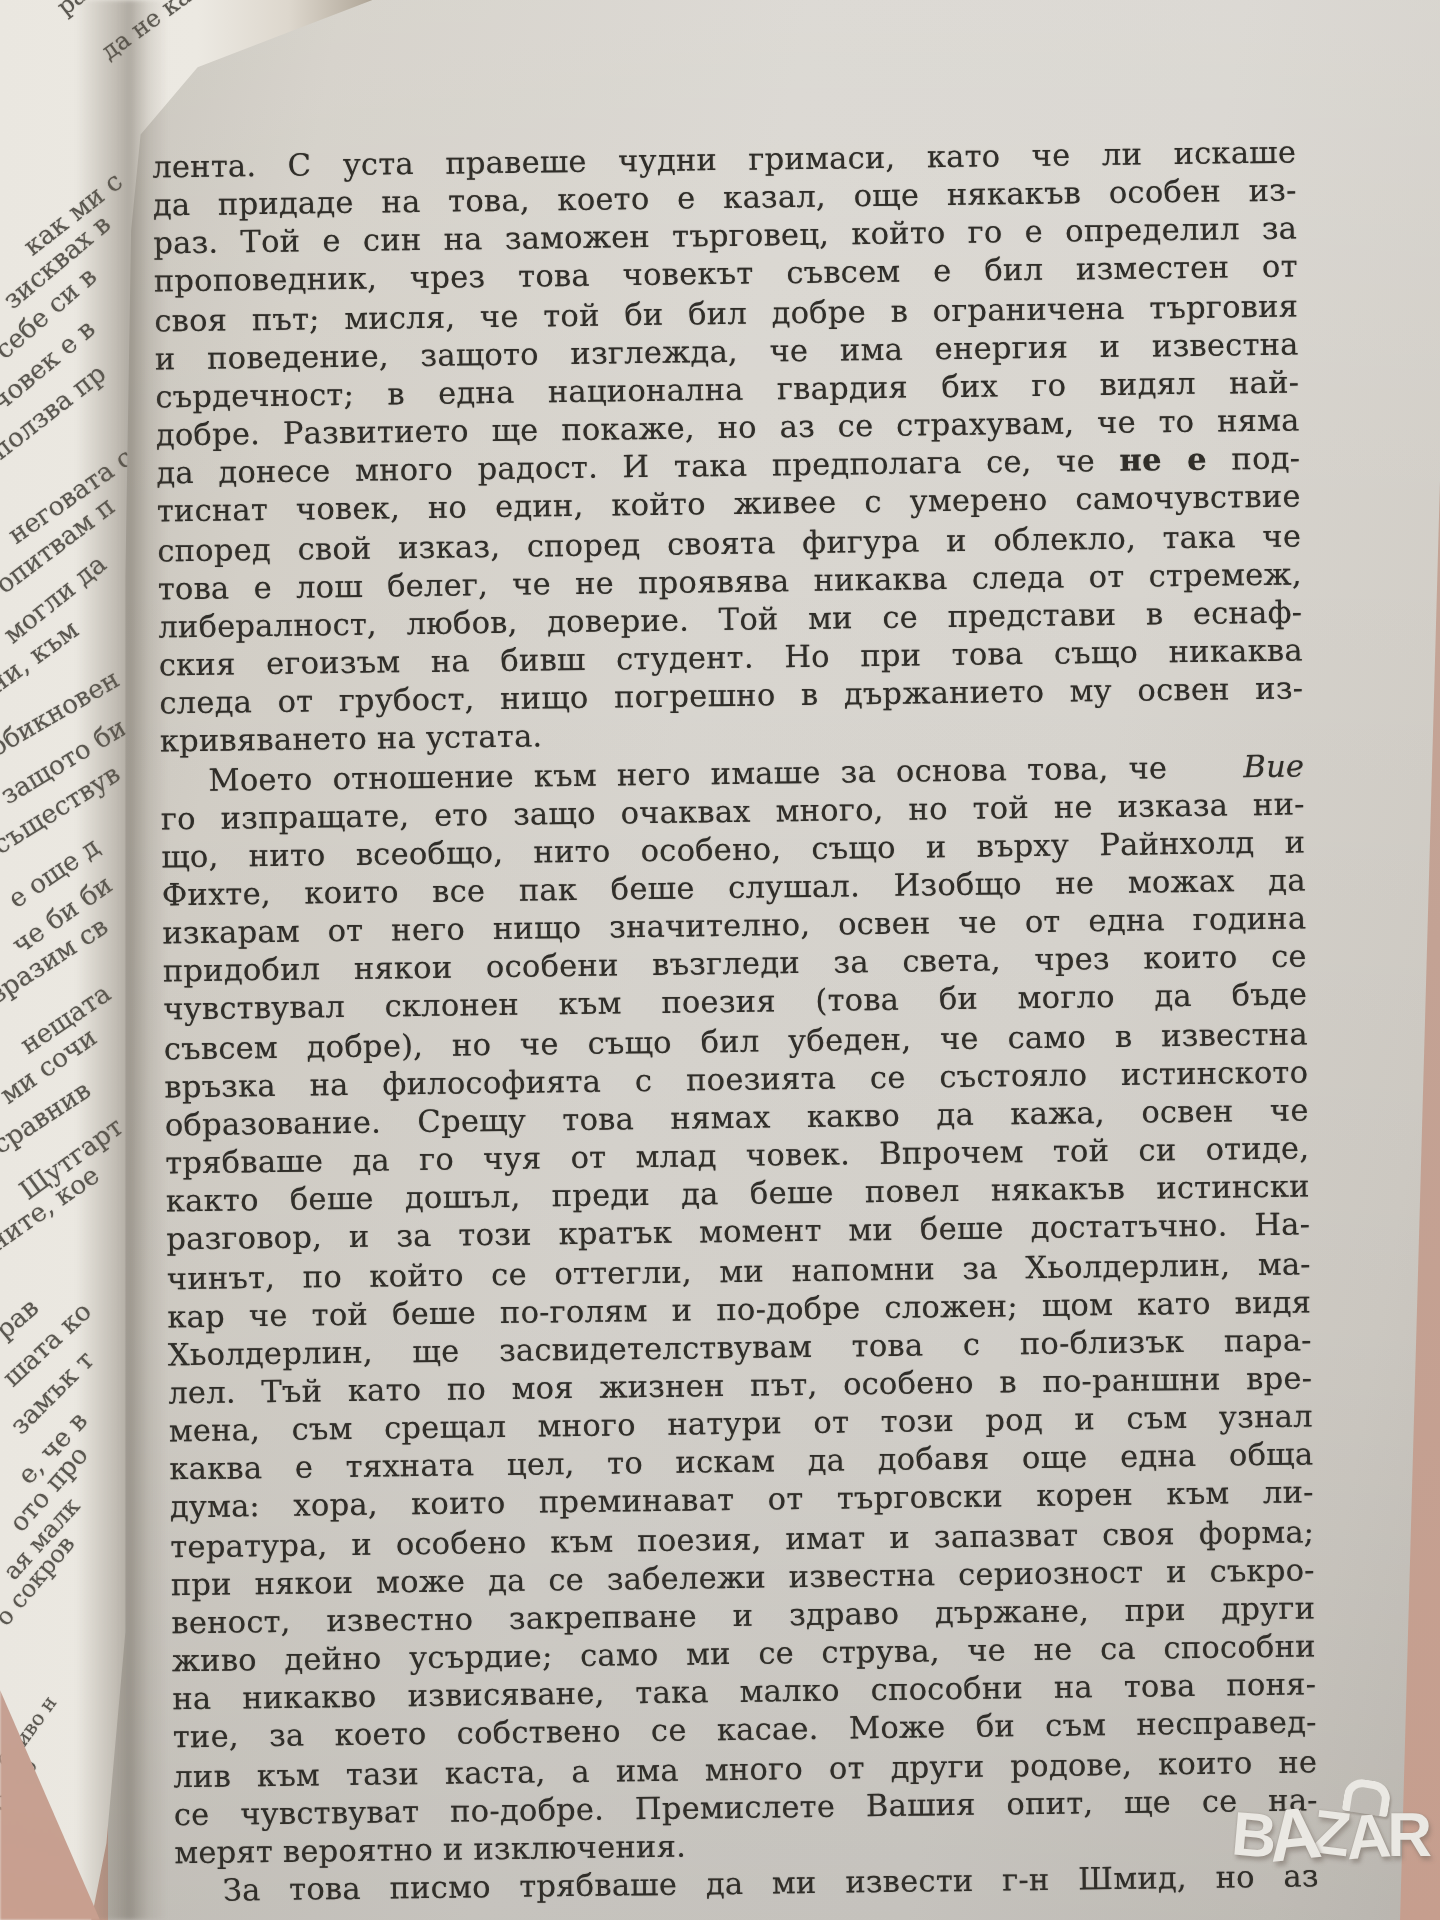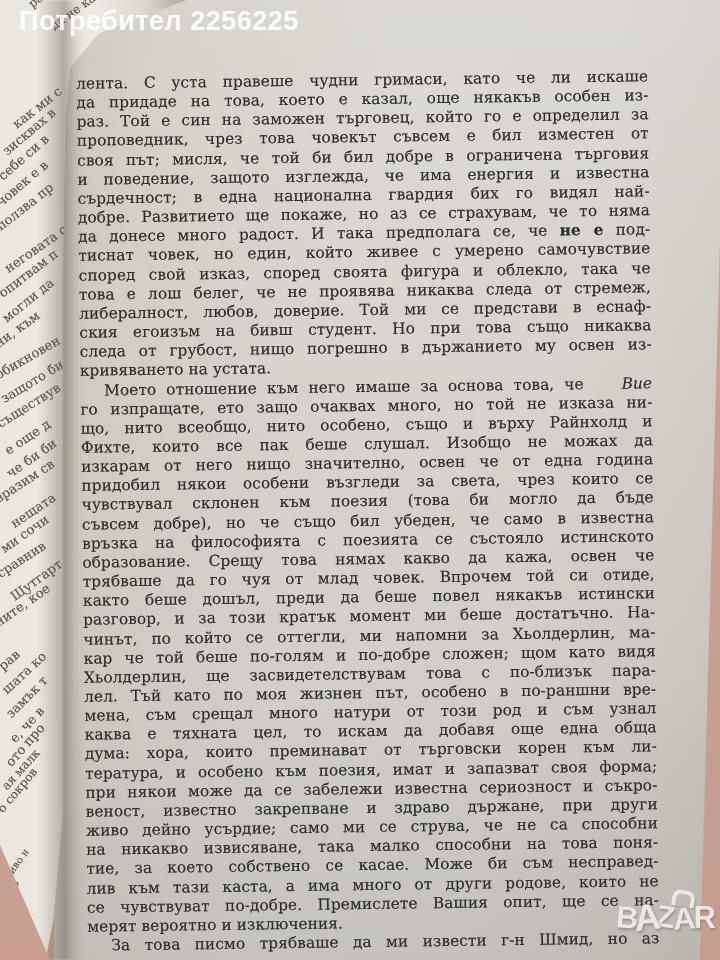--- a/index.html
+++ b/index.html
@@ -171,19 +171,18 @@
       <span class="frag" style="left: 4px; top: 781px; font-size: 12px; transform: rotate(-48deg);">ая малк</span>
       <span class="frag" style="left: 0px; top: 804px; font-size: 12px; transform: rotate(-50deg);">о сокров</span>
       <span class="frag" style="left: 2px; top: 878px; font-size: 10px; transform: rotate(-54deg);">Отиво н</span>
       <span class="frag" style="left: 0px; top: 900px; font-size: 10px; transform: rotate(-55deg);">Общо</span>
     </div>
 
   <div class="gutter"></div>
 
   <div class="pink-corner"></div>
 
-  <div class="watermark">Потребител 2256225</div>
 
   <div class="bazar" id="bazar">
     <span class="bag-handle"></span>
   <span class="lt">B</span><span class="lt">A</span><span class="lt">Z</span><span class="lt">A</span><span class="lt">R</span></div>
 
 </div>
 
 </body></html>

